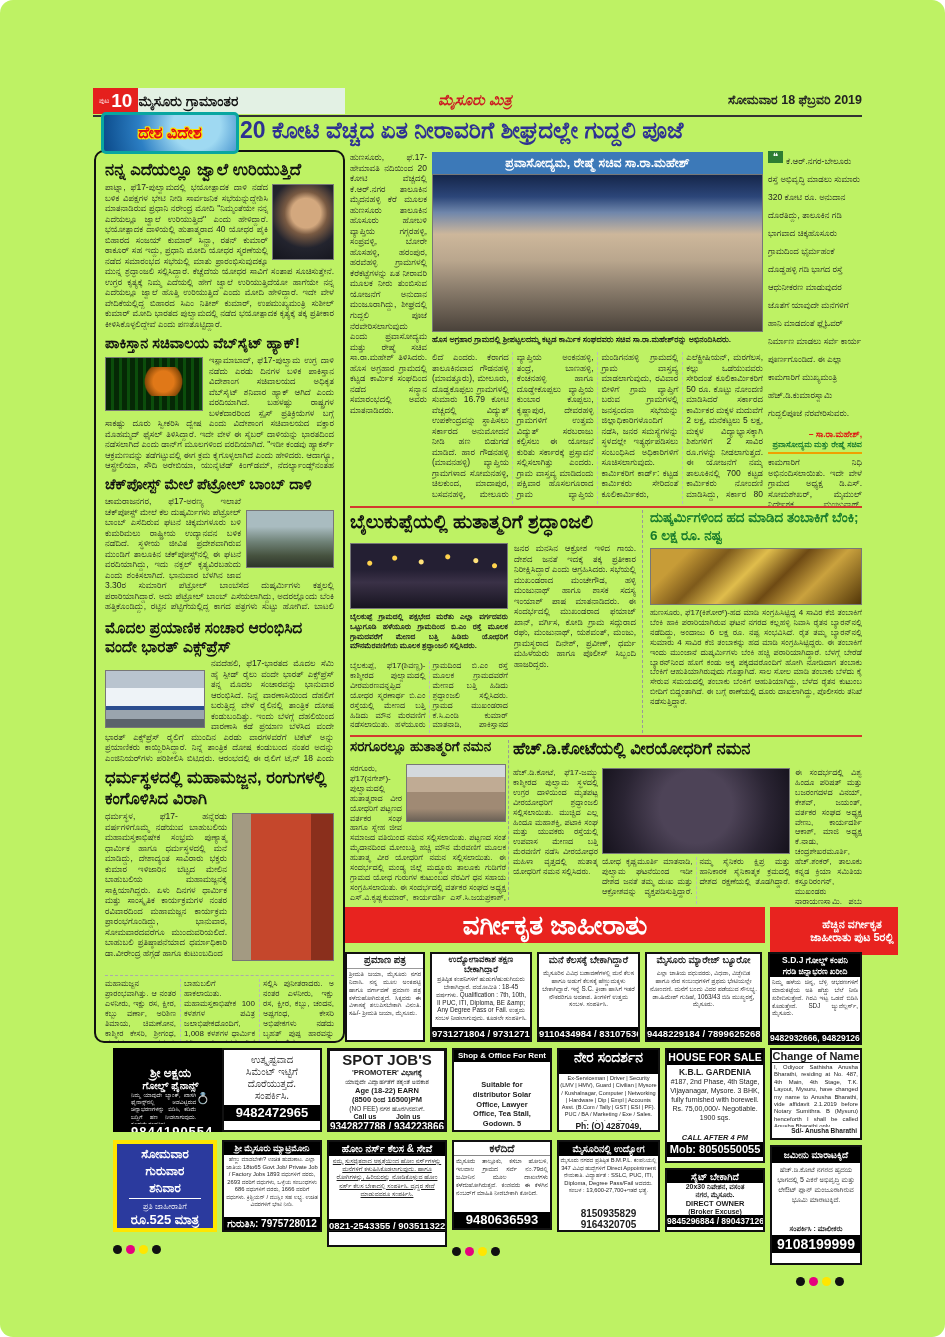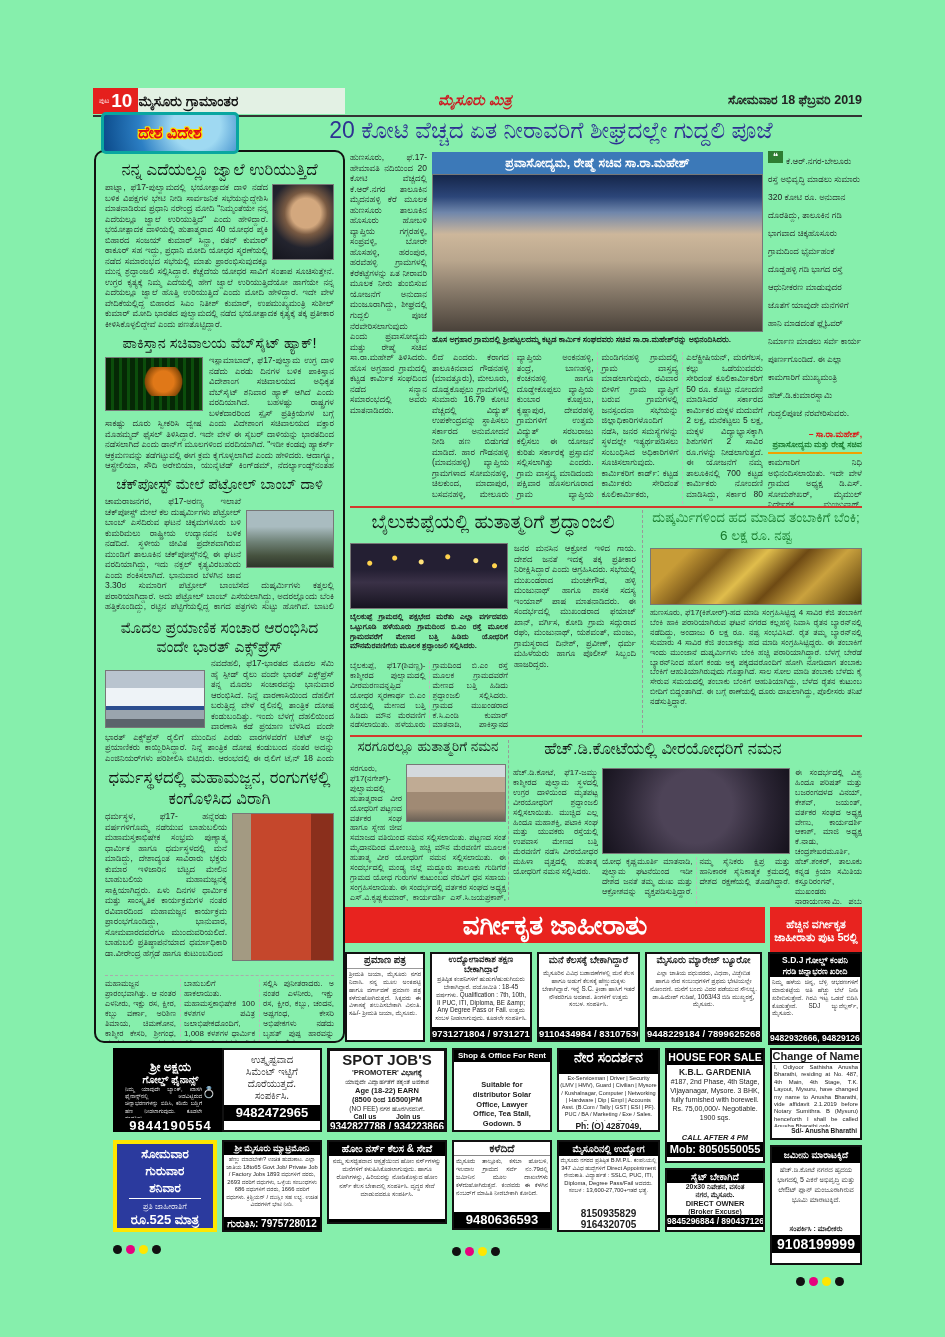--- a/index.html
+++ b/index.html
@@ -1,21 +1,21 @@
 <!DOCTYPE html>
 <html lang="kn"><head>
 <meta charset="utf-8">
 <style>
   html,body{margin:0;padding:0;background:#fff;}
-  #page{position:relative;width:945px;height:1337px;background:#86efac;overflow:hidden;
-        font-family:"Liberation Sans","DejaVu Sans",sans-serif;color:#1c1c1c;}
+  #page{position:relative;width:945px;height:1337px;background:#bef264;overflow:hidden;
+        font-family:"Liberation Sans","DejaVu Sans",sans-serif;color:#1c1c1c;border-radius:13px;}
   .abs{position:absolute;}
   .body{font-size:8.5px;line-height:1.24;text-align:justify;overflow:hidden;color:#222;}
   .body.sm{font-size:8px;}
-  .hl{font-weight:normal;color:#111;text-align:center;overflow:hidden;}
+  .hl{font-weight:bold;color:#111;overflow:hidden;}
   .img{border:1px solid #777;box-sizing:border-box;}
   .cols2{column-count:2;column-gap:7px;column-rule:1px dashed #bbb;}
   .cols3{column-count:3;column-gap:8px;column-rule:1px dashed #bbb;}
   .cols4{column-count:4;column-gap:8px;column-rule:1px dashed #bbb;}
   .pbar{background:#000;color:#fff;font-weight:bold;text-align:center;overflow:hidden;white-space:nowrap;}
   .adbox{border:2px solid #111;box-sizing:border-box;background:#fff;overflow:hidden;}
   .adtitle{font-weight:bold;text-align:center;overflow:hidden;}
   .adbody{font-size:6.3px;line-height:1.25;text-align:center;overflow:hidden;padding:1px 2px;}
   .blackbar{background:#000;color:#fff;font-weight:bold;text-align:center;overflow:hidden;}
   .dot{display:inline-block;width:9px;height:9px;border-radius:50%;margin-right:4px;}
@@ -118,21 +118,21 @@
     <span>ಸರಗೂರು, ಫೆ17(ನಗೇಶ್)-ಪುಲ್ವಾಮದಲ್ಲಿ ಹುತಾತ್ಮರಾದ ವೀರ ಯೋಧರಿಗೆ ಪಟ್ಟಣದ ವರ್ತಕರ ಸಂಘ ಹಾಗೂ ಸ್ನೇಹ ಜೀವ ಸಮಾಜದ ವತಿಯಿಂದ ನಮನ ಸಲ್ಲಿಸಲಾಯಿತು. ಪಟ್ಟಣದ ಸಂತೆ ಮೈದಾನದಿಂದ ಮೋಂಬತ್ತಿ ಹಚ್ಚಿ ಮೌನ ಮೆರವಣಿಗೆ ಮೂಲಕ ಹುತಾತ್ಮ ವೀರ ಯೋಧರಿಗೆ ನಮನ ಸಲ್ಲಿಸಲಾಯಿತು. ಈ ಸಂದರ್ಭದಲ್ಲಿ ಮಂಡ್ಯ ಜಿಲ್ಲೆ ಮದ್ದೂರು ತಾಲೂಕು ಗುಡಿಗೆರೆ ಗ್ರಾಮದ ಯೋಧ ಗುರುಗಳ ಕುಟುಂಬದ ನೆರವಿಗೆ ಧನ ಸಹಾಯ ಸಂಗ್ರಹಿಸಲಾಯಿತು. ಈ ಸಂದರ್ಭದಲ್ಲಿ ವರ್ತಕರ ಸಂಘದ ಅಧ್ಯಕ್ಷ ಎಸ್.ವಿ.ಕೃಷ್ಣಕುಮಾರ್, ಕಾರ್ಯದರ್ಶಿ ಎಸ್.ಸಿ.ಜಯಪ್ರಕಾಶ್, ಶ್ರೀನಿವಾಸ್, ಶ್ರೀಕಂಠಸ್ವಾಮಿ, ಖಜಾಂಚಿ ಪ್ರಸನ್ನ, ಸಹ ಕಾರ್ಯದರ್ಶಿ ಎಸ್.ಆರ್.ನಾಗರಾಜ, ಮಾಜಿ ಅಧ್ಯಕ್ಷ ಸದಯ್ಯ, ಎಸ್.ಪಿ.ಯೋಗೀಶ್, ಎಸ್.ನಾರಾಯಣ್, ಸುರೇಶ್ ಜೈನ್, ಪವನ್ ಪಲ್ಲೋಕಿ ಯೋಗೀಶ್, ಸ್ನೇಹ ಜೀವ ಸಮಾಜದ ಕಾರ್ಯದರ್ಶಿ ಮುತ್ತು ಸಹ ಹಾಜರಿದ್ದರು.</span>
   </div>
 
   <div class="abs hl" style="left:513px;top:739px;width:300px;height:25px;font-size:16.5px;white-space:nowrap;">ಹೆಚ್.ಡಿ.ಕೋಟೆಯಲ್ಲಿ ವೀರಯೋಧರಿಗೆ ನಮನ</div>
   <div class="abs body sm" style="left:513px;top:768px;width:85px;height:136px;">ಹೆಚ್.ಡಿ.ಕೋಟೆ, ಫೆ17-ಜಮ್ಮು ಕಾಶ್ಮೀರದ ಪುಲ್ವಾಮ ಸ್ಥಳದಲ್ಲಿ ಉಗ್ರರ ದಾಳಿಯಿಂದ ಮೃತಪಟ್ಟ ವೀರಯೋಧರಿಗೆ ಶ್ರದ್ಧಾಂಜಲಿ ಸಲ್ಲಿಸಲಾಯಿತು. ಮುಚ್ಚಿದ ಎಲ್ಲ ಹಿಂದೂ ಮಹಾಶಕ್ತಿ, ಪಟಾಕಿ ಸಂಘ ಮತ್ತು ಯುವಕರು ರಸ್ತೆಯಲ್ಲಿ ಉಪವಾಸ ಮೇಣದ ಬತ್ತಿ ಮೆರವಣಿಗೆ ನಡೆಸಿ ವೀರಯೋಧರ ಮಹಿಳಾ ವೃತ್ತದಲ್ಲಿ ಹುತಾತ್ಮ ಯೋಧರಿಗೆ ನಮನ ಸಲ್ಲಿಸಿದರು.</div>
   <div class="abs img img-hdkote" style="left:602px;top:768px;width:188px;height:86px;"></div>
   <div class="abs body sm cols2" style="left:602px;top:857px;width:188px;height:47px;">ಯೋಧ ಕೃಷ್ಣಮೂರ್ತಿ ಮಾತನಾಡಿ, ಪುಲ್ವಾಮ ಘಟನೆಯಿಂದ ಇಡೀ ದೇಶದ ಜನತೆ ತಮ್ಮ ದುಃಖ ಮತ್ತು ಆಕ್ರೋಶವನ್ನು ವ್ಯಕ್ತಪಡಿಸುತ್ತಿದ್ದಾರೆ. ನಮ್ಮ ಸೈನಿಕರು ಕ್ಷಿಪ್ರ ಮತ್ತು ಹಾನಿಕಾರಕ ಸೈನಿಕಾತ್ಮಕ ಕ್ರಮದಲ್ಲಿ ದೇಶದ ರಕ್ಷಣೆಯಲ್ಲಿ ತೊಡಗಿದ್ದಾರೆ. ಎದುರಿಸುವ ಸಾಮರ್ಥ್ಯ ನಮ್ಮ ಸೈನಿಕರು ಹೊಂದಿದ್ದಾರೆ ಎಂದರು.</div>
   <div class="abs body sm" style="left:795px;top:768px;width:67px;height:136px;">ಈ ಸಂದರ್ಭದಲ್ಲಿ ವಿಶ್ವ ಹಿಂದೂ ಪರಿಷತ್ ಮತ್ತು ಬಜರಂಗದಳದ ವಿನಯ್, ಕೇಶವ್, ಜಯಂತ್, ವರ್ತಕರ ಸಂಘದ ಅಧ್ಯಕ್ಷ ವೇಣು, ಕಾರ್ಯದರ್ಶಿ ಆಕಾಶ್, ಮಾಜಿ ಅಧ್ಯಕ್ಷ ಕೆ.ನಾಡು, ಚಂದ್ರಶೇಖರಮೂರ್ತಿ, ಹೆಚ್.ಶಂಕರ್, ತಾಲೂಕು ಕನ್ನಡ ಕ್ರಿಯಾ ಸಮಿತಿಯ ಕಸ್ತೂರಿರಂಗನ್, ಮುಖಂಡರು ನಾರಾಯಣಸ್ವಾಮಿ, ಪ್ರಭು ಮಹೇಶ್, ನಾಗೇಗೌಡ, ರಾಕೇಶ್, ಶಂಕರಣ್ಣಸ್ವಾಮಿ ಉಪಸ್ಥಿತರಿದ್ದರು.</div>
 
   <div class="abs" style="left:345px;top:907px;width:420px;height:36px;background:#e8231f;color:#fff;font-weight:bold;font-size:26px;text-align:center;line-height:36px;white-space:nowrap;overflow:hidden;">ವರ್ಗೀಕೃತ ಜಾಹೀರಾತು</div>
-  <div class="abs" style="left:770px;top:907px;width:92px;height:48px;background:#e8231f;color:#fff;font-weight:bold;font-size:11px;text-align:center;display:flex;flex-direction:column;justify-content:center;overflow:hidden;">
+  <div class="abs" style="left:770px;top:907px;width:92px;height:48px;background:#e8231f;color:#fff;font-weight:bold;font-size:11px;text-align:center;display:flex;flex-direction:column;justify-content:center;overflow:hidden;padding-left:36px;">
     <div>ಹೆಚ್ಚಿನ ವರ್ಗೀಕೃತ</div>
     <div>ಜಾಹೀರಾತು ಪುಟ 5ರಲ್ಲಿ</div>
   </div>
 
   <div class="abs adbox" style="left:345px;top:952px;width:80px;height:90px;">
     <div class="adtitle" style="font-size:10px;height:14px;border-bottom:1px solid #999;">ಪ್ರಮಾಣ ಪತ್ರ</div>
     <div class="adbody" style="height:70px;text-align:justify;">ಶ್ರೀಮತಿ ಜಯಾ, ಮೈಸೂರು ನಗರ ನಿವಾಸಿ. ನನ್ನ ಮೂಲ ಅಂಕಪಟ್ಟಿ ಹಾಗೂ ವರ್ಗಾವಣೆ ಪ್ರಮಾಣ ಪತ್ರ ಕಳೆದುಹೋಗಿರುತ್ತದೆ. ಸಿಕ್ಕವರು ಈ ವಿಳಾಸಕ್ಕೆ ತಲುಪಿಸಬೇಕಾಗಿ ವಿನಂತಿ. ಸಹಿ/- ಶ್ರೀಮತಿ ಜಯಾ, ಮೈಸೂರು.</div>
   </div>
   <div class="abs adbox" style="left:430px;top:952px;width:102px;height:90px;">
     <div class="adtitle" style="font-size:8.5px;height:20px;line-height:1.2;">ಉದ್ಯೋಗಾವಕಾಶ ತಕ್ಷಣ ಬೇಕಾಗಿದ್ದಾರೆ</div>
@@ -149,21 +149,21 @@
     <div class="adbody" style="height:57px;">ಎಲ್ಲಾ ಜಾತಿಯ ವಧುವರರು, ವಿಧವಾ, ವಿಚ್ಛೇದಿತ ಹಾಗೂ ನೇರ ಸಂಬಂಧಗಳಿಗೆ ಪ್ರಥಮ ಭೇಟಿಯಲ್ಲೇ ನೋಂದಣಿ. ಮನೆಗೆ ಬಂದು ವಿವರ ಪಡೆಯುವ ಸೌಲಭ್ಯ. ಡಾ.ಹಿಮೇಶ್ ಗುಡಿಹೆ, 1063/43 ಬಿಡಿ ಮುಖ್ಯರಸ್ತೆ, ಮೈಸೂರು.</div>
     <div class="pbar" style="font-size:9.5px;height:14px;line-height:14px;">9448229184 / 7899625268</div>
   </div>
   <div class="abs adbox" style="left:768px;top:952px;width:94px;height:93px;">
     <div class="blackbar" style="font-size:8.5px;height:12px;line-height:12px;">S.D.J ಗೋಲ್ಡ್ ಕಂಪನಿ</div>
     <div class="blackbar" style="font-size:8px;height:11px;line-height:11px;">ಗರಡಿ ಚಿನ್ನಾಭರಣ ಖರೀದಿ</div>
     <div class="adbody" style="height:53px;text-align:justify;">ನಿಮ್ಮ ಹಳೆಯ ಚಿನ್ನ, ಬೆಳ್ಳಿ ಆಭರಣಗಳಿಗೆ ಮಾರುಕಟ್ಟೆಯ ಅತಿ ಹೆಚ್ಚು ಬೆಲೆ ನೀಡಿ ಖರೀದಿಸುತ್ತೇವೆ. ಗಿರವಿ ಇಟ್ಟ ಒಡವೆ ಬಿಡಿಸಿ ಕೊಡುತ್ತೇವೆ. SDJ ಜ್ಯುವೆಲ್ಲರ್ಸ್, ಮೈಸೂರು.</div>
     <div class="pbar" style="font-size:8.5px;height:13px;line-height:13px;">9482932666, 9482912666</div>
   </div>
 
-  <div class="abs" style="left:113px;top:1048px;width:115px;height:84px;background:#000;color:#fff;overflow:hidden;box-sizing:border-box;padding:12px;">
+  <div class="abs" style="left:113px;top:1048px;width:115px;height:84px;background:#000;color:#fff;overflow:hidden;box-sizing:border-box;padding:18px;">
     <div style="font-weight:bold;font-size:12px;text-align:center;">ಶ್ರೀ ಅಕ್ಷಯ</div>
     <div style="font-weight:bold;font-size:10px;text-align:center;">ಗೋಲ್ಡ್ ಫೈನಾನ್ಸ್</div>
     <span style="float:right;font-size:11px;color:#ffd24d;">💍</span>
     <div style="font-size:5.8px;line-height:1.25;text-align:justify;height:32px;overflow:hidden;">ನಿಮ್ಮ ಯಾವುದೇ ಬ್ಯಾಂಕ್, ಖಾಸಗಿ ಫೈನಾನ್ಸ್‌ನಲ್ಲಿ ಅಡವಿಟ್ಟಿರುವ ಚಿನ್ನಾಭರಣಗಳನ್ನು ಬಿಡಿಸಿ, ಕಡಿಮೆ ಬಡ್ಡಿಗೆ ಹಣ ನೀಡಲಾಗುವುದು. ಕೂಡಲೇ ಸಂಪರ್ಕಿಸಿ.</div>
     <div style="font-weight:bold;font-size:13px;text-align:center;letter-spacing:1px;">9844190554</div>
     <div style="font-size:5.5px;text-align:center;overflow:hidden;white-space:nowrap;">ಗಿರವಿ ಇಟ್ಟಿರುವ ಚಿನ್ನಾಭರಣಕ್ಕೆ ಹಣ</div>
   </div>
 
   <div class="abs adbox" style="left:222px;top:1048px;width:100px;height:84px;">
     <div style="font-size:10px;text-align:center;margin-top:4px;">ಉತ್ಕೃಷ್ಟವಾದ</div>
@@ -216,21 +216,21 @@
     <div style="font-size:8px;margin-top:3px;">ಪ್ರತಿ ಜಾಹೀರಾತಿಗೆ</div>
     <div style="font-size:13px;font-weight:bold;">ರೂ.525 ಮಾತ್ರ</div>
   </div>
 
   <div class="abs adbox" style="left:222px;top:1140px;width:100px;height:92px;">
     <div class="blackbar" style="font-size:8.5px;height:13px;line-height:13px;">ಶ್ರೀ ಮೈಸೂರು ಮ್ಯಾಟ್ರಿಮೋನಿ</div>
     <div style="font-size:5.8px;line-height:1.3;text-align:center;height:60px;overflow:hidden;padding:1px;">ಹೆಣ್ಣು ಮಾಡಬೇಕೇ? ಉಚಿತ ಹುಡುಕಾಟ. ಎಲ್ಲಾ ಜಾತಿಯ 18to65 Govt Job/ Private Job / Factory Jobs 1893 ವಧುಗಳಿಗೆ ವರರು, 2693 ವರರಿಗೆ ವಧುಗಳು, ಒಳ್ಳೆಯ ಸಂಬಂಧಗಳು 686 ವಧುಗಳಿಗೆ ವರರು, 1666 ವರರಿಗೆ ವಧುಗಳು. ಕ್ರಿಶ್ಚಿಯನ್ / ಮುಸ್ಲಿಂ ಸಹ ಲಭ್ಯ. ಉಚಿತ ವಿವರಗಳಿಗೆ ಭೇಟಿ ನೀಡಿ.</div>
     <div class="pbar" style="font-size:10px;height:14px;line-height:14px;">ಗುರುತಿಸಿ: 7975728012</div>
   </div>
 
-  <div class="abs adbox" style="left:327px;top:1140px;width:120px;height:84px;">
+  <div class="abs adbox" style="left:327px;top:1140px;width:120px;height:107px;text-decoration:underline;">
     <div class="blackbar" style="font-size:10px;height:14px;line-height:14px;">ಹೋಂ ನರ್ಸ್ ಕೆಲಸ &amp; ಸೇವೆ</div>
     <div style="font-size:6.3px;line-height:1.3;text-align:center;height:61px;overflow:hidden;padding:1px;">ನಮ್ಮ ಸುಸಜ್ಜಿತವಾದ ಆಸ್ಪತ್ರೆಯಿಂದ ಹೋಂ ನರ್ಸ್‌ಗಳನ್ನು ಮನೆಗಳಿಗೆ ಕಳುಹಿಸಿಕೊಡಲಾಗುವುದು. ಹಾಗೂ ರೋಗಿಗಳನ್ನು, ಹಿರಿಯರನ್ನು ನೋಡಿಕೊಳ್ಳುವ ಹೋಂ ನರ್ಸ್ ಕೆಲಸ ಬೇಕಾದಲ್ಲಿ ಸಂಪರ್ಕಿಸಿ. ವೃದ್ಧರ ಸೇವೆ ಮಾಡುವವರೂ ಸಂಪರ್ಕಿಸಿ.</div>
     <div class="pbar" style="font-size:9.5px;height:13px;line-height:13px;">0821-2543355 / 9035113222</div>
   </div>
 
   <div class="abs adbox" style="left:452px;top:1140px;width:100px;height:90px;">
     <div style="font-size:10.5px;font-weight:bold;text-align:center;border-bottom:1px solid #888;">ಕಳೆದಿದೆ</div>
     <div style="font-size:6.2px;line-height:1.3;text-align:justify;height:54px;overflow:hidden;padding:1px 2px;">ಮೈಸೂರು ತಾಲ್ಲೂಕು, ಕಸಬಾ ಹೋಬಳಿ, ಇಲವಾಲ ಗ್ರಾಮದ ಸರ್ವೆ ನಂ.79ರಲ್ಲಿ ಜಮೀನಿನ ಮೂಲ ದಾಖಲೆಗಳು ಕಳೆದುಹೋಗಿರುತ್ತವೆ. ಕಂಡವರು ಈ ಕೆಳಗಿನ ನಂಬರ್‌ಗೆ ಮಾಹಿತಿ ನೀಡಬೇಕಾಗಿ ಕೋರಿದೆ.</div>
     <div class="pbar" style="font-size:13px;height:16px;line-height:16px;">9480636593</div>
   </div>

